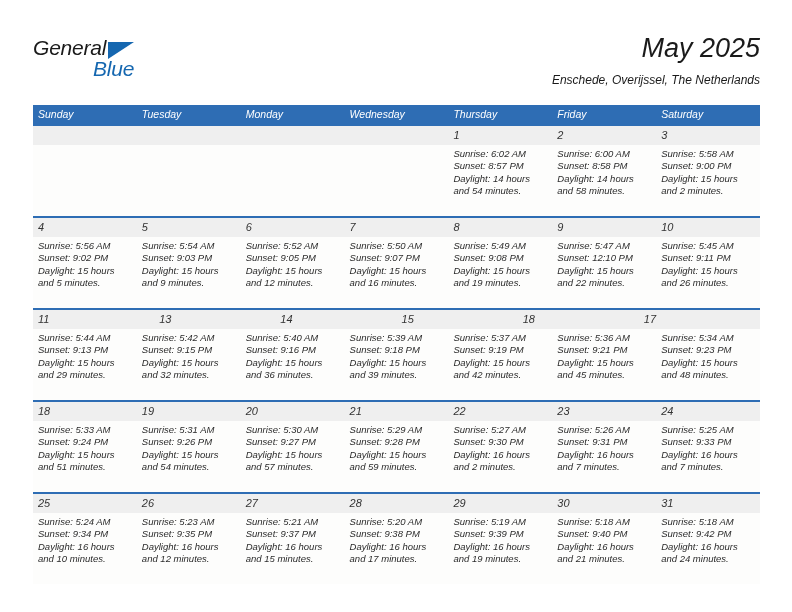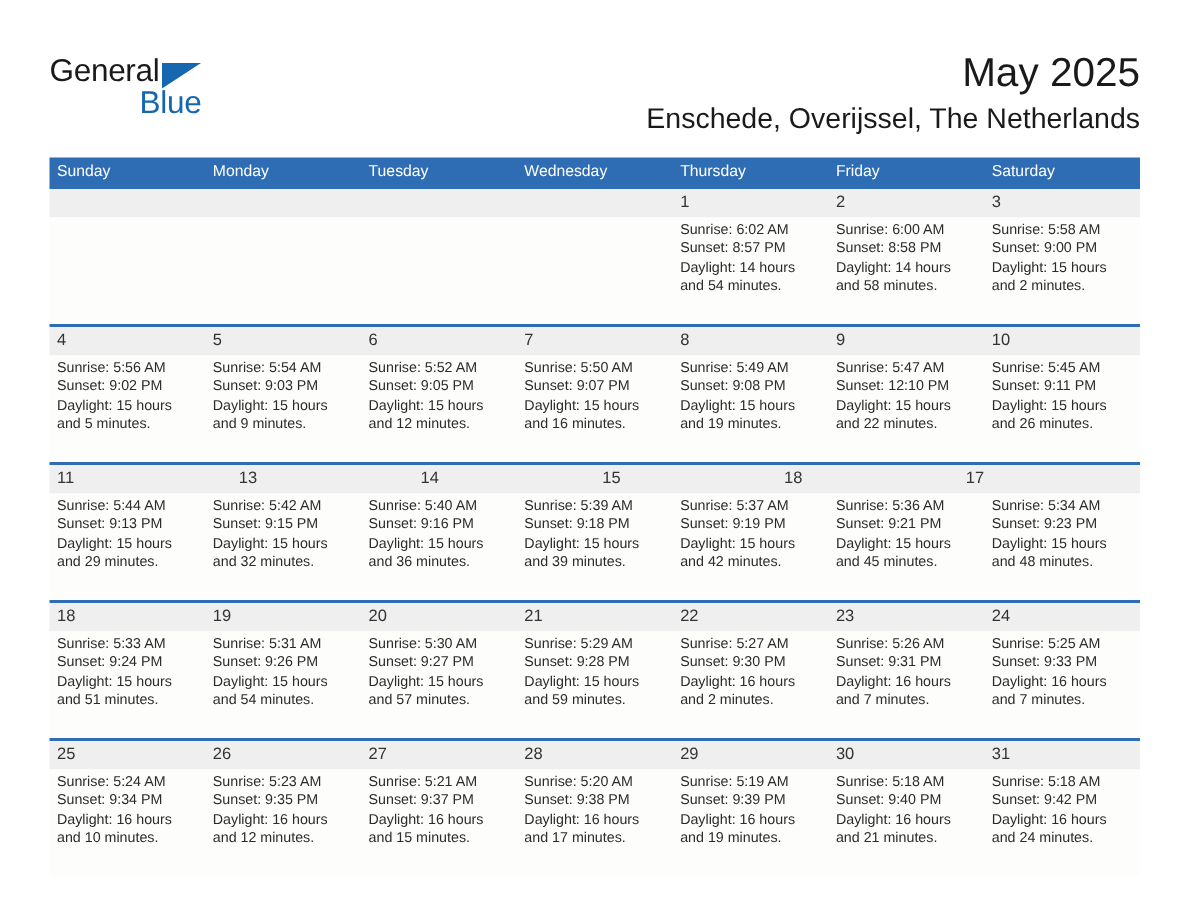--- a/index.html
+++ b/index.html
@@ -12,20 +12,21 @@
     background: #ffffff;
     font-family: "Liberation Sans", sans-serif;
     color: #222222;
     overflow: hidden;
   }
   .page {
     position: relative;
     width: 792px;
     height: 612px;
     box-sizing: border-box;
+    font-style: italic;
   }
 
   
   .top-bar {
     position: absolute;
     left: 33px;
     top: 32px;
     width: 727px;
     height: 62px;
   }
@@ -69,21 +70,21 @@
     top: 0;
     text-align: right;
   }
   .cal-title {
     font-size: 27px;
     color: #1a1a1a;
     line-height: 32px;
     white-space: nowrap;
   }
   .cal-subtitle {
-    font-size: 19px;
+    font-size: 12px;
     color: #1a1a1a;
     line-height: 20px;
     margin-top: 6px;
     white-space: nowrap;
   }
 
   
   .calendar {
     position: absolute;
     left: 33px;
@@ -164,22 +165,22 @@
       <div class="cal-title">May 2025</div>
       <div class="cal-subtitle">Enschede, Overijssel, The Netherlands</div>
     </div>
 
   </div>
 
   <div class="calendar">
 
     <div class="weekday-row">
       <div class="weekday">Sunday</div>
+      <div class="weekday">Tuesday</div>
       <div class="weekday">Monday</div>
-      <div class="weekday">Tuesday</div>
       <div class="weekday">Wednesday</div>
       <div class="weekday">Thursday</div>
       <div class="weekday">Friday</div>
       <div class="weekday">Saturday</div>
     </div>
 
     <div class="week">
       <div class="week-numbers">
         <div class="daynum"></div>
         <div class="daynum"></div>

